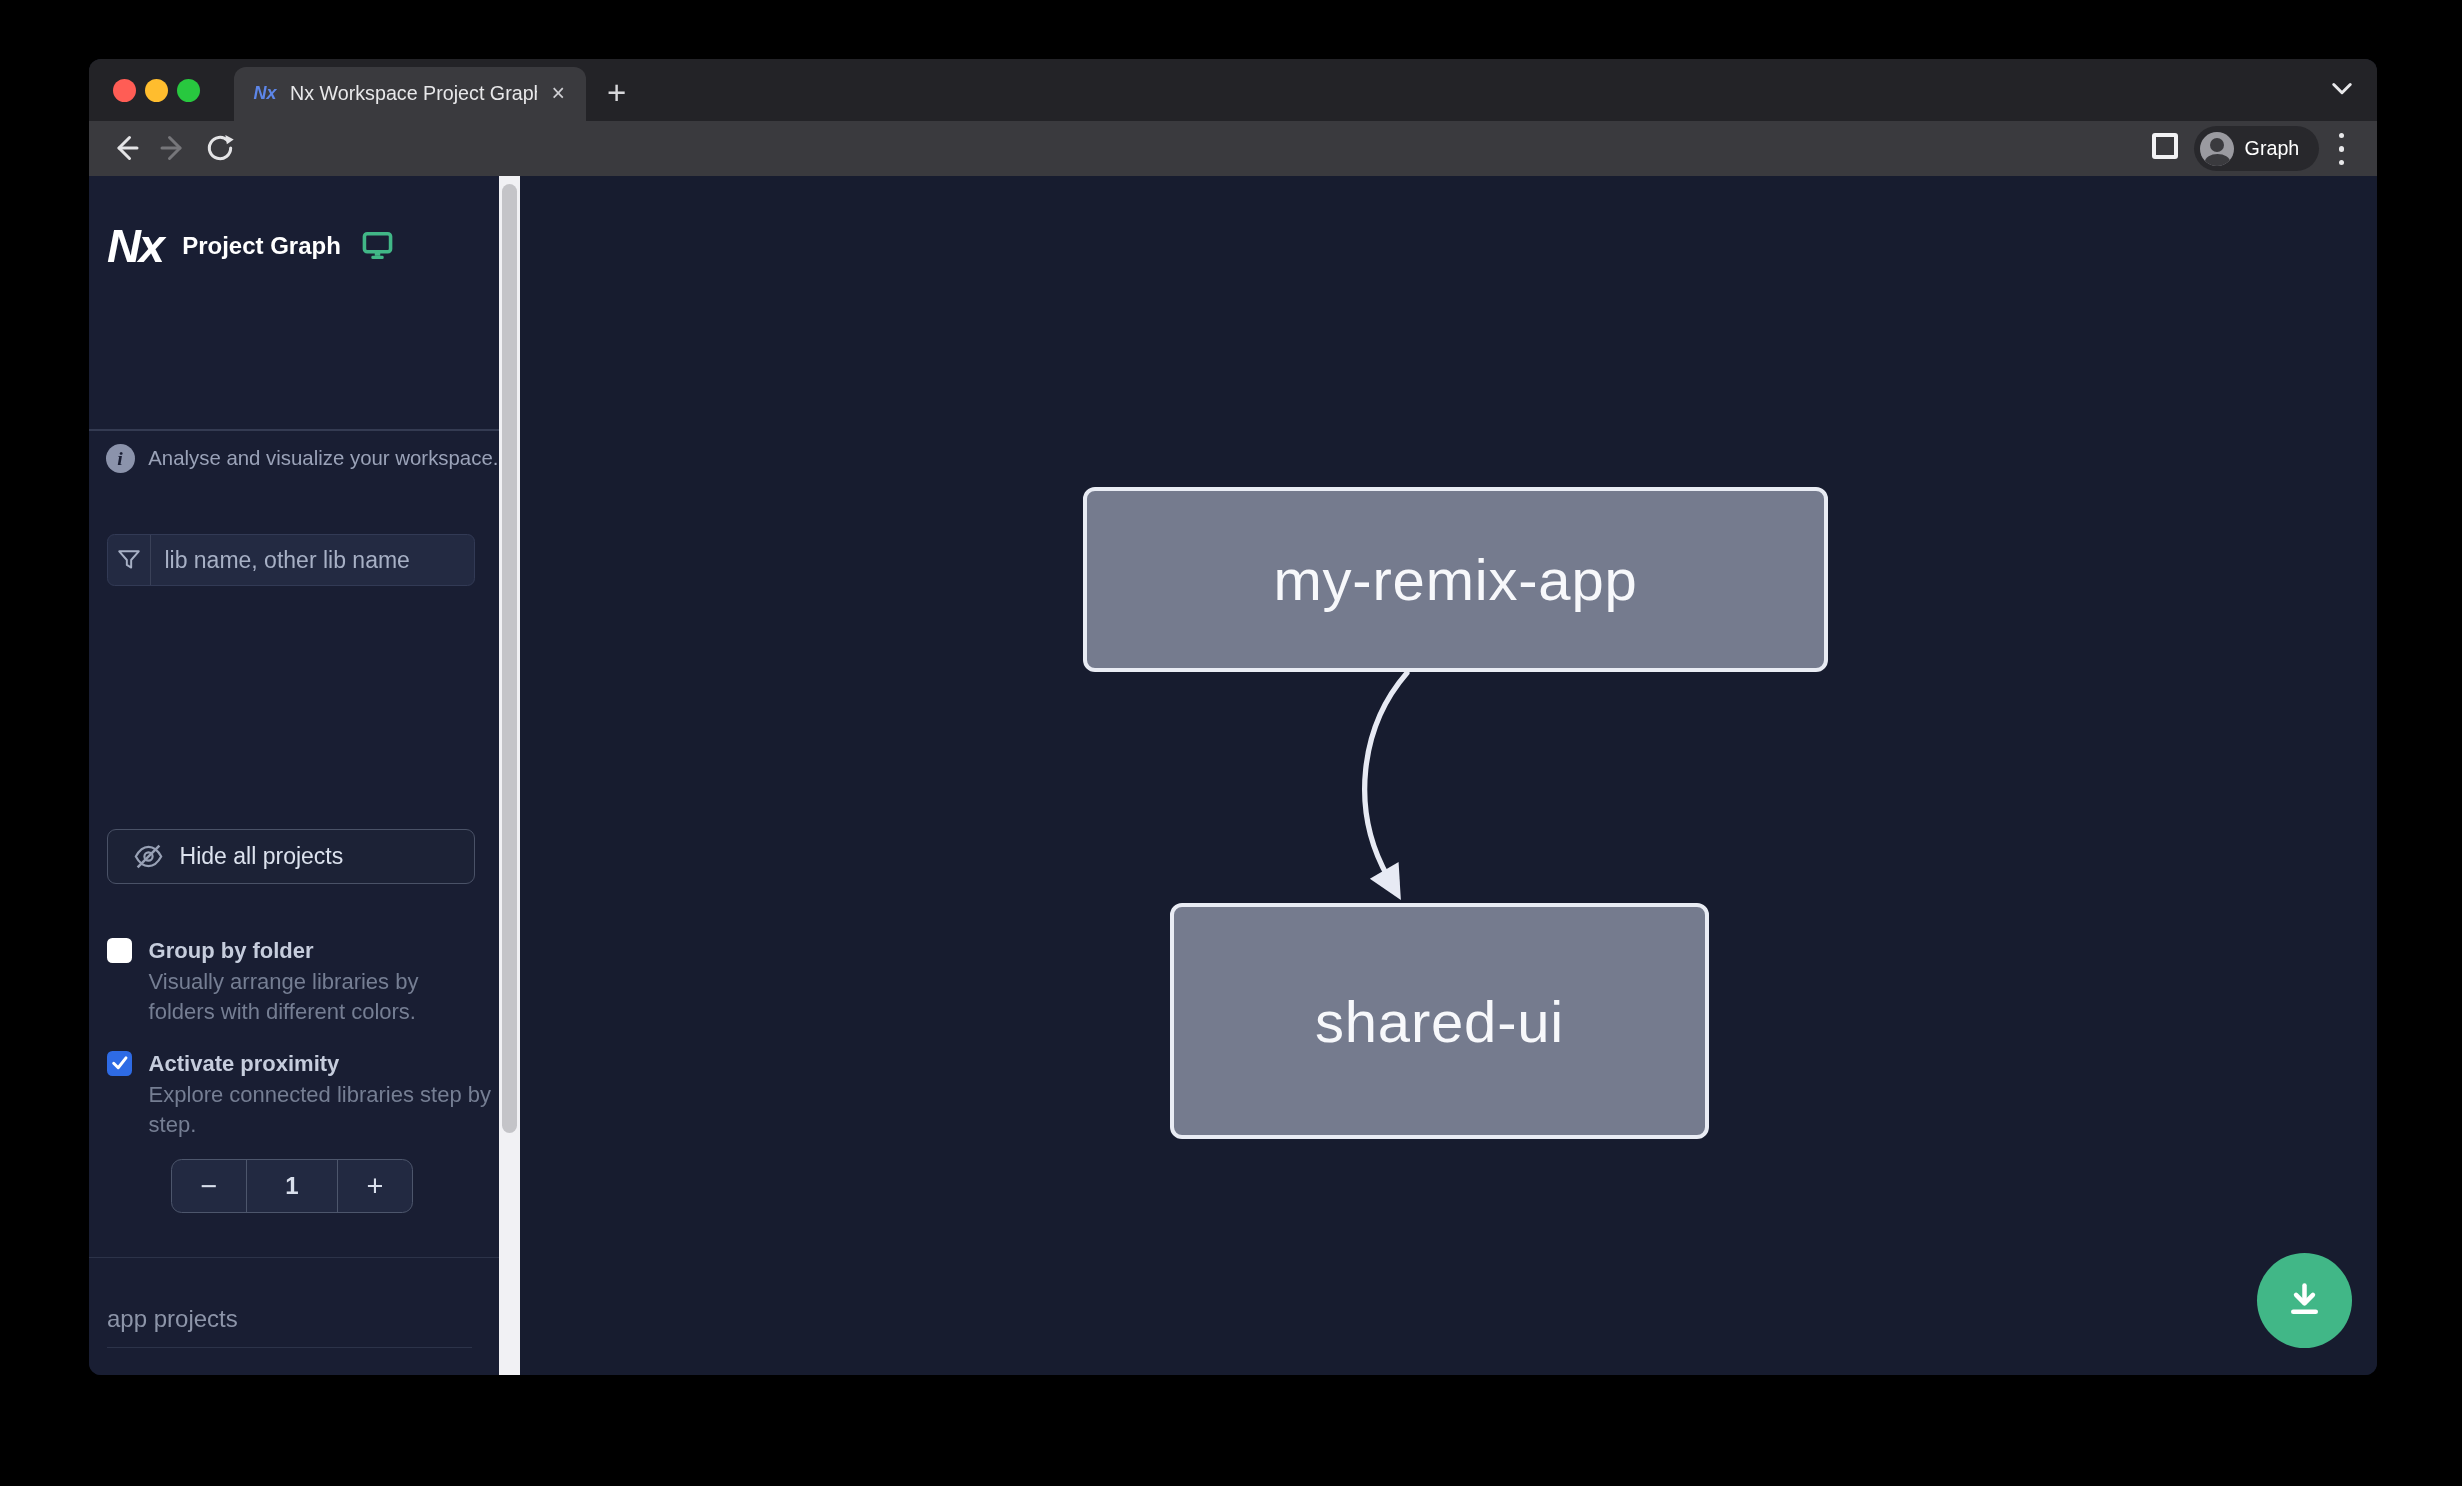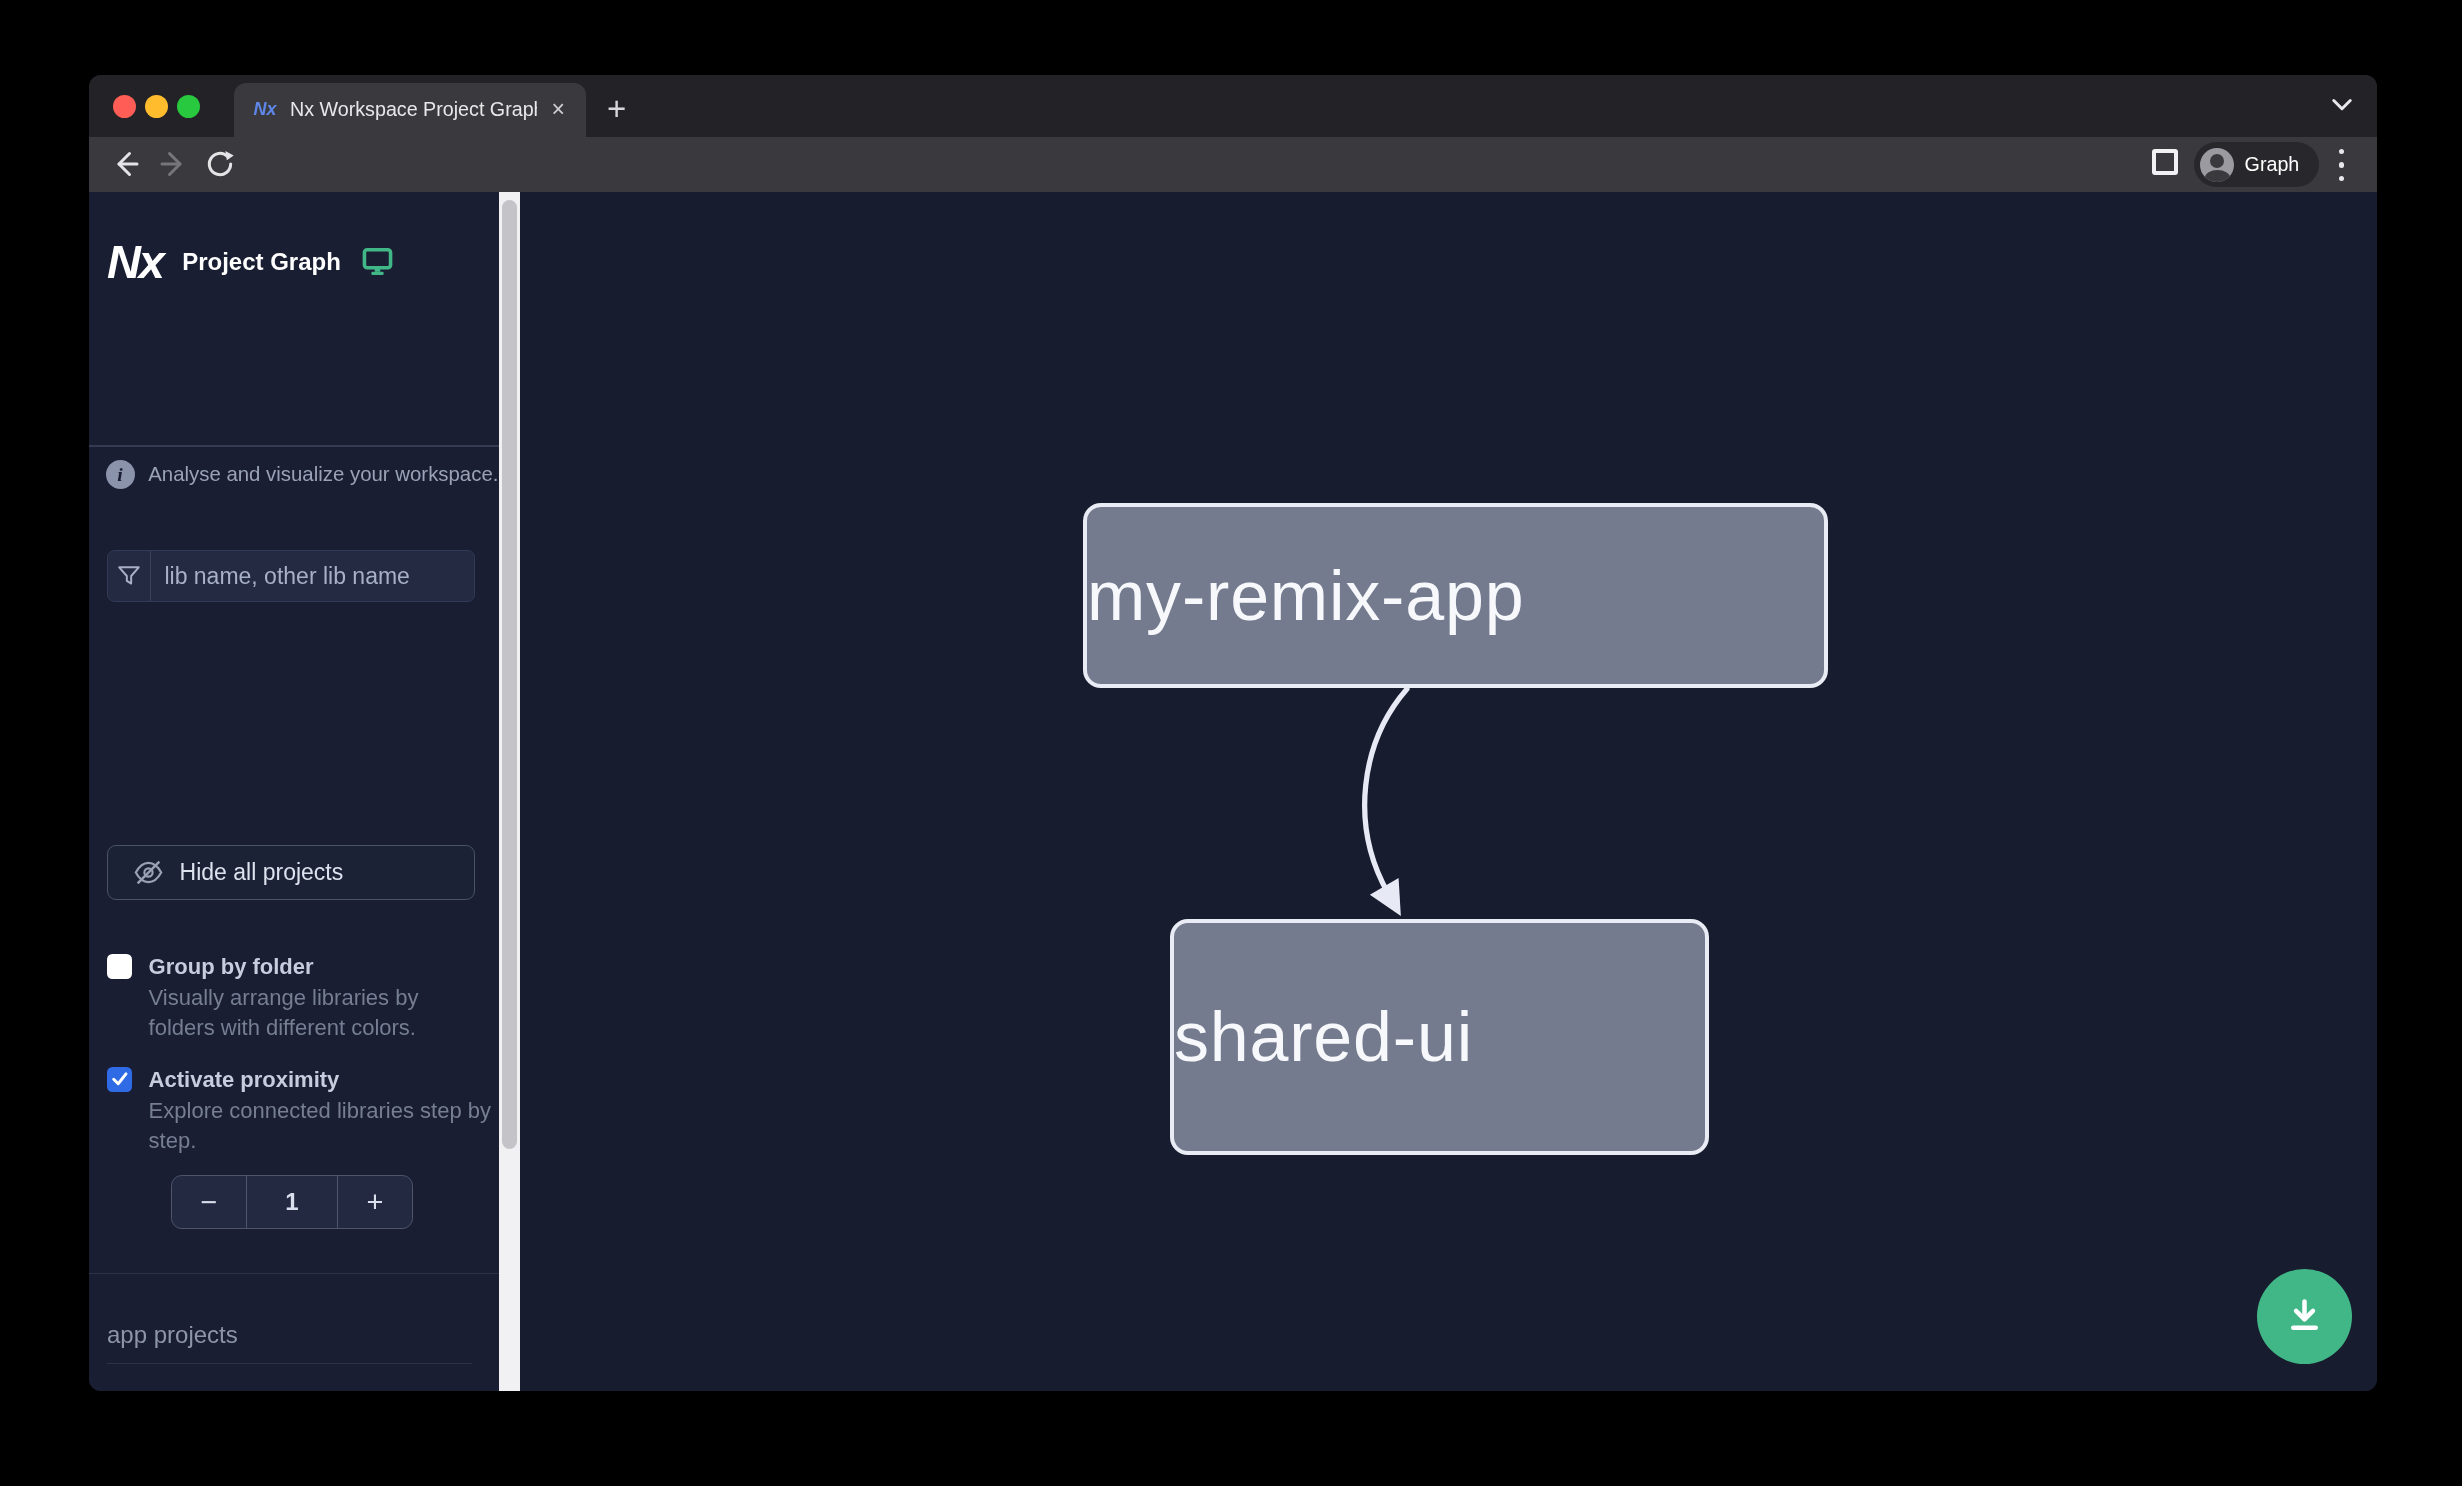--- a/index.html
+++ b/index.html
@@ -1,18 +1,18 @@
 <!DOCTYPE html>
 <html style="font-size:12px"><head>
 <meta charset="utf-8">
 <style>
   * { margin:0; padding:0; box-sizing:border-box; }
   html,body { width:2462px; height:1487px; background:#000; font-family:"Liberation Sans", sans-serif; overflow:hidden; }
   #stage { position:relative; width:2462px; height:1487px; background:#000; }
-  #window { position:absolute; left:89px; top:59px; width:2288px; height:1316px; border-radius:12px; overflow:hidden; background:#171c2f;margin-top:16px; }
+  #window { position:absolute; left:89px; top:59px; width:2288px; height:1316px; border-radius:12px; overflow:hidden; background:#171c2f; }
 
   
   .tabstrip { position:absolute; left:0; top:0; width:100%; height:62px; background:#232327; }
   .traffic { position:absolute; top:20.4px; width:23px; height:23px; border-radius:50%; }
   .t-red   { left:24px;  background:#ff5d55; }
   .t-yellow{ left:56px;  background:#ffbd2e; }
   .t-green { left:88px; background:#28c83f; }
   .tab { position:absolute; left:145px; top:7.6px; width:352px; height:54px; background:#3a3a3e; border-radius:12px 12px 0 0; display:flex; align-items:center; padding:0 18px; gap:12px; }
   .favicon { width:26px; height:26px; display:flex; align-items:center; justify-content:center; font-weight:bold; font-style:italic; font-size:18px; color:#5d86e8; }
   .tab-title { color:#e8e8ea; font-size:19.7px; white-space:nowrap; overflow:hidden; flex:1; }
@@ -77,21 +77,21 @@
 
   .sections { position:absolute; left:0; top:1081px; width:100%; border-top:0.8px solid #2c3349; }
   .section-h { margin:0 18px; padding:47px 0 13.6px 0; font-size:24px; color:#8d95a9; border-bottom:0.8px solid #2c3349; width:365px; }
 
   
   .sb-scroll { position:absolute; left:410px; top:0; width:21px; height:100%; background:#f1f1f4; }
   .sb-thumb { position:absolute; left:3px; top:7.6px; width:15px; height:949px; border-radius:7.6px; background:#c4c4c8; }
 
   
   .canvas { position:absolute; left:431px; top:0; width:1857px; height:1199px; background:#171c2f; }
-  .gnode { position:absolute; background:#757b8e; border:4.5px solid #e9ecf4; border-radius:18px; display:flex; align-items:center; color:#f7f8fb; font-size:70px; letter-spacing:0.8px; }
+  .gnode { position:absolute; background:#757b8e; border:4.5px solid #e9ecf4; border-radius:12px; display:flex; align-items:center; justify-content:center; color:#f7f8fb; font-size:58px; letter-spacing:0.8px; }
   .node-a { left:563px; top:311px; width:745px; height:185px; }
   .node-b { left:650px; top:727px; width:539px; height:236px; }
   .edges { position:absolute; left:0; top:0; width:100%; height:100%; }
 
   .fab { position:absolute; left:1737px; top:1077px; width:95px; height:95px; border-radius:50%; background:#41b787; display:flex; align-items:center; justify-content:center; }
 </style>
 </head>
 <body>
 
 <div id="stage">

